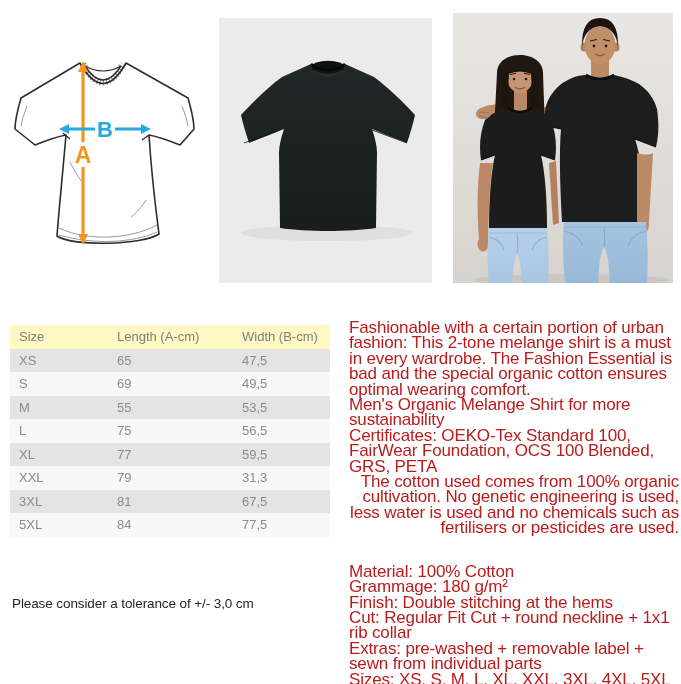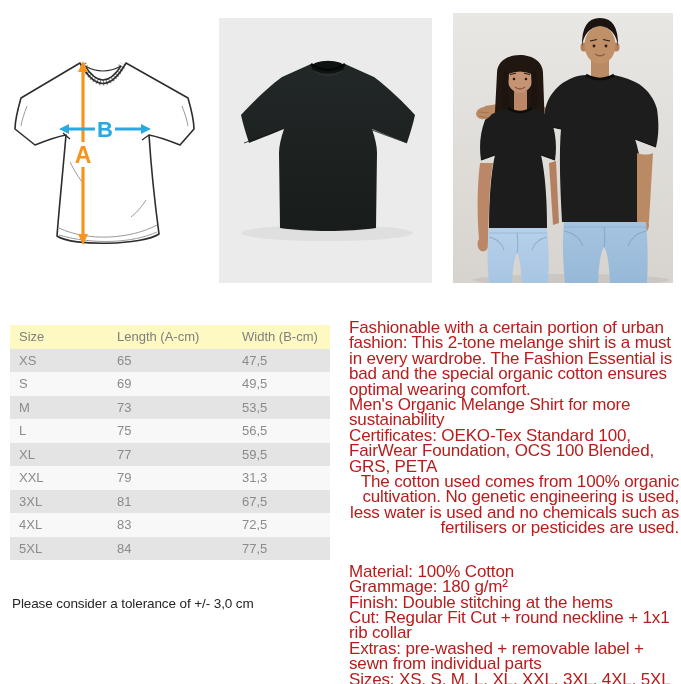--- a/index.html
+++ b/index.html
@@ -234,21 +234,21 @@
         <td>65</td>
         <td>47,5</td>
       </tr>
       <tr>
         <td>S</td>
         <td>69</td>
         <td>49,5</td>
       </tr>
       <tr>
         <td>M</td>
-        <td>73</td>
+        <td>55</td>
         <td>53,5</td>
       </tr>
       <tr>
         <td>L</td>
         <td>75</td>
         <td>56,5</td>
       </tr>
       <tr>
         <td>XL</td>
         <td>77</td>
@@ -256,25 +256,20 @@
       </tr>
       <tr>
         <td>XXL</td>
         <td>79</td>
         <td>31,3</td>
       </tr>
       <tr>
         <td>3XL</td>
         <td>81</td>
         <td>67,5</td>
-      </tr>
-      <tr>
-        <td>4XL</td>
-        <td>83</td>
-        <td>72,5</td>
       </tr>
       <tr>
         <td>5XL</td>
         <td>84</td>
         <td>77,5</td>
       </tr>
     </tbody>
 </table>
 
 <div class="tolerance">Please consider a tolerance of +/- 3,0 cm</div>

